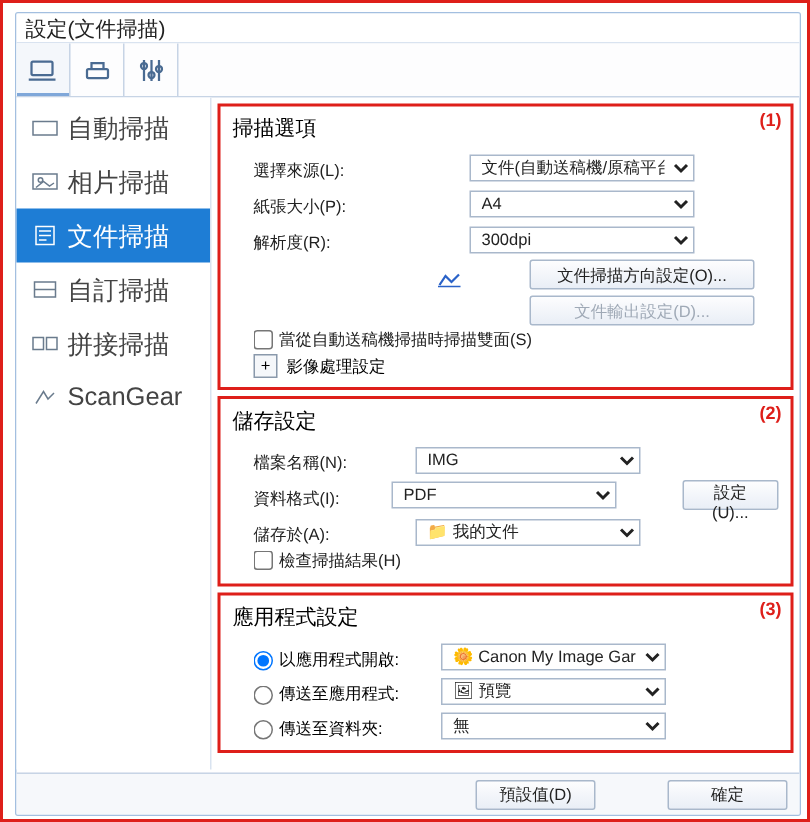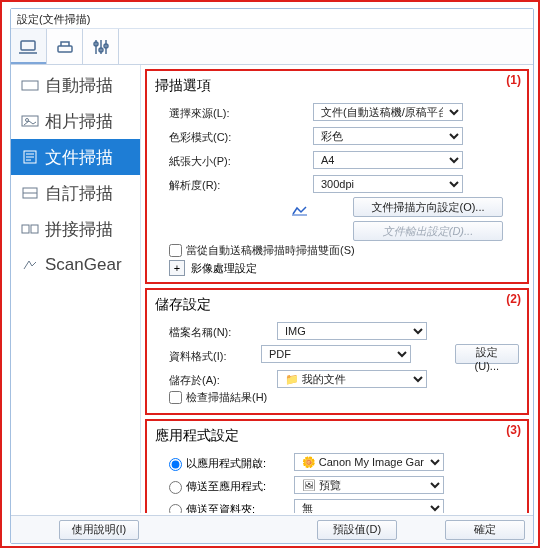--- a/index.html
+++ b/index.html
@@ -1,20 +1,20 @@
 <!DOCTYPE html>
 <html><head>
 <meta charset="utf-8">
 <style>
   * { box-sizing: border-box; margin: 0; padding: 0; font-family: "Microsoft JhengHei", "PMingLiU", Arial, sans-serif; font-size: 11px; }
   body { background: #fff; }
   .outer { width: 540px; height: 548px; border: 2px solid #de1f1a; background: #fff; position: relative; }
   .window { position: absolute; left: 8px; top: 6px; width: 524px; height: 536px; background: #fff; border: 1px solid #a3bfe0; border-radius: 2px; }
   .titlebar { height: 20px; line-height: 20px; padding-left: 6px; background: #fff; color: #222; border-bottom: 1px solid #d9e3f0; }
-  .titlebar span { font-size: 11px; }
+  .titlebar span { font-size: 14px; }
 
   .body { position: relative; height: calc(100% - 20px); }
 
   .toolbar { height: 36px; display: flex; align-items: stretch; border-bottom: 1px solid #c7d4e5; background: #fdfdfe; }
   .toolbar .tbtn { width: 36px; border-right: 1px solid #c7d4e5; display: flex; align-items: center; justify-content: center; }
   .toolbar .tbtn.sel { background: #f4f7fb; box-shadow: inset 0 -2px 0 #7fa7d9; }
   .toolbar svg { stroke: #4a6b92; fill: none; stroke-width: 1.5; }
 
   .content { display: flex; height: calc(100% - 36px - 30px); }
   .sidebar { width: 130px; border-right: 1px solid #d9e3f0; background: #fff; padding-top: 2px; }
@@ -37,21 +37,21 @@
   .mid { width: 36px; display: flex; justify-content: flex-end; align-items: center; padding-right: 4px; }
   .ctrl { flex: 1; display: flex; gap: 4px; align-items: center; }
 
   select.combo, input.tbox {
     width: 150px; height: 18px; border: 1px solid #a9b8cb; background: #fff; color: #222; padding: 0 3px; font-size: 11px;
   }
   select.combo { appearance: auto; }
 
   button.wbtn { height: 20px; border: 1px solid #a9b8cb; background: linear-gradient(#fdfdfe,#e9eef6); color: #222; padding: 0 8px; font-size: 11px; border-radius: 2px; cursor: default; margin-left: 40px; }
   button.wbtn.long { width: 150px; }
-  button.wbtn[disabled] { color: #9fa9b6; font-style: italic; }
+  button.wbtn[disabled] { color: #9fa9b6; }
 
   .chk-row { display: flex; align-items: center; gap: 4px; margin: 2px 0; padding-left: 14px; color: #222; }
   .chk-row input { width: 13px; height: 13px; }
 
   .plusbtn { width: 16px; height: 16px; border: 1px solid #8a99ab; display: inline-flex; align-items: center; justify-content: center; font-size: 11px; line-height: 1; background: #f5f7fa; margin-left: 14px; }
 
   .rad-row { display: flex; align-items: flex-end; min-height: 22px; margin-bottom: 1px; padding-left: 14px; }
   .rad-row input { margin-right: 4px; }
   .rad-row .rlbl { width: 108px; }
   .rad-row .rctrl { flex: 1; display: flex; }
@@ -149,27 +149,20 @@
             <div class="tag">(1)</div>
             <div class="sec-title">掃描選項</div>
             <div class="row indent">
               <div class="lbl">選擇來源(L):</div>
               <div class="mid"></div>
               <div class="ctrl">
                   <select class="combo"><option>文件(自動送稿機/原稿平台)</option></select>
                 </div>
             </div>
             <div class="row indent">
-              <div class="lbl">色彩模式(C):</div>
-              <div class="mid"></div>
-              <div class="ctrl">
-                  <select class="combo"><option>彩色</option></select>
-                </div>
-            </div>
-            <div class="row indent">
               <div class="lbl">紙張大小(P):</div>
               <div class="mid"></div>
               <div class="ctrl">
                   <select class="combo"><option>A4</option></select>
                 </div>
             </div>
             <div class="row indent">
               <div class="lbl">解析度(R):</div>
               <div class="mid"></div>
               <div class="ctrl">
@@ -258,21 +251,20 @@
                   <select class="combo"><option>無</option></select>
                 </div>
             </div>
 
           </div>
 
         </div>
       </div>
 
       <div class="footer">
-        <button class="wbtn">使用說明(I)</button>
         <div class="spacer"></div>
         <button class="wbtn">預設值(D)</button>
         <button class="wbtn">確定</button>
       </div>
 
     </div>
   </div>
 </div>
 
 </body></html>

